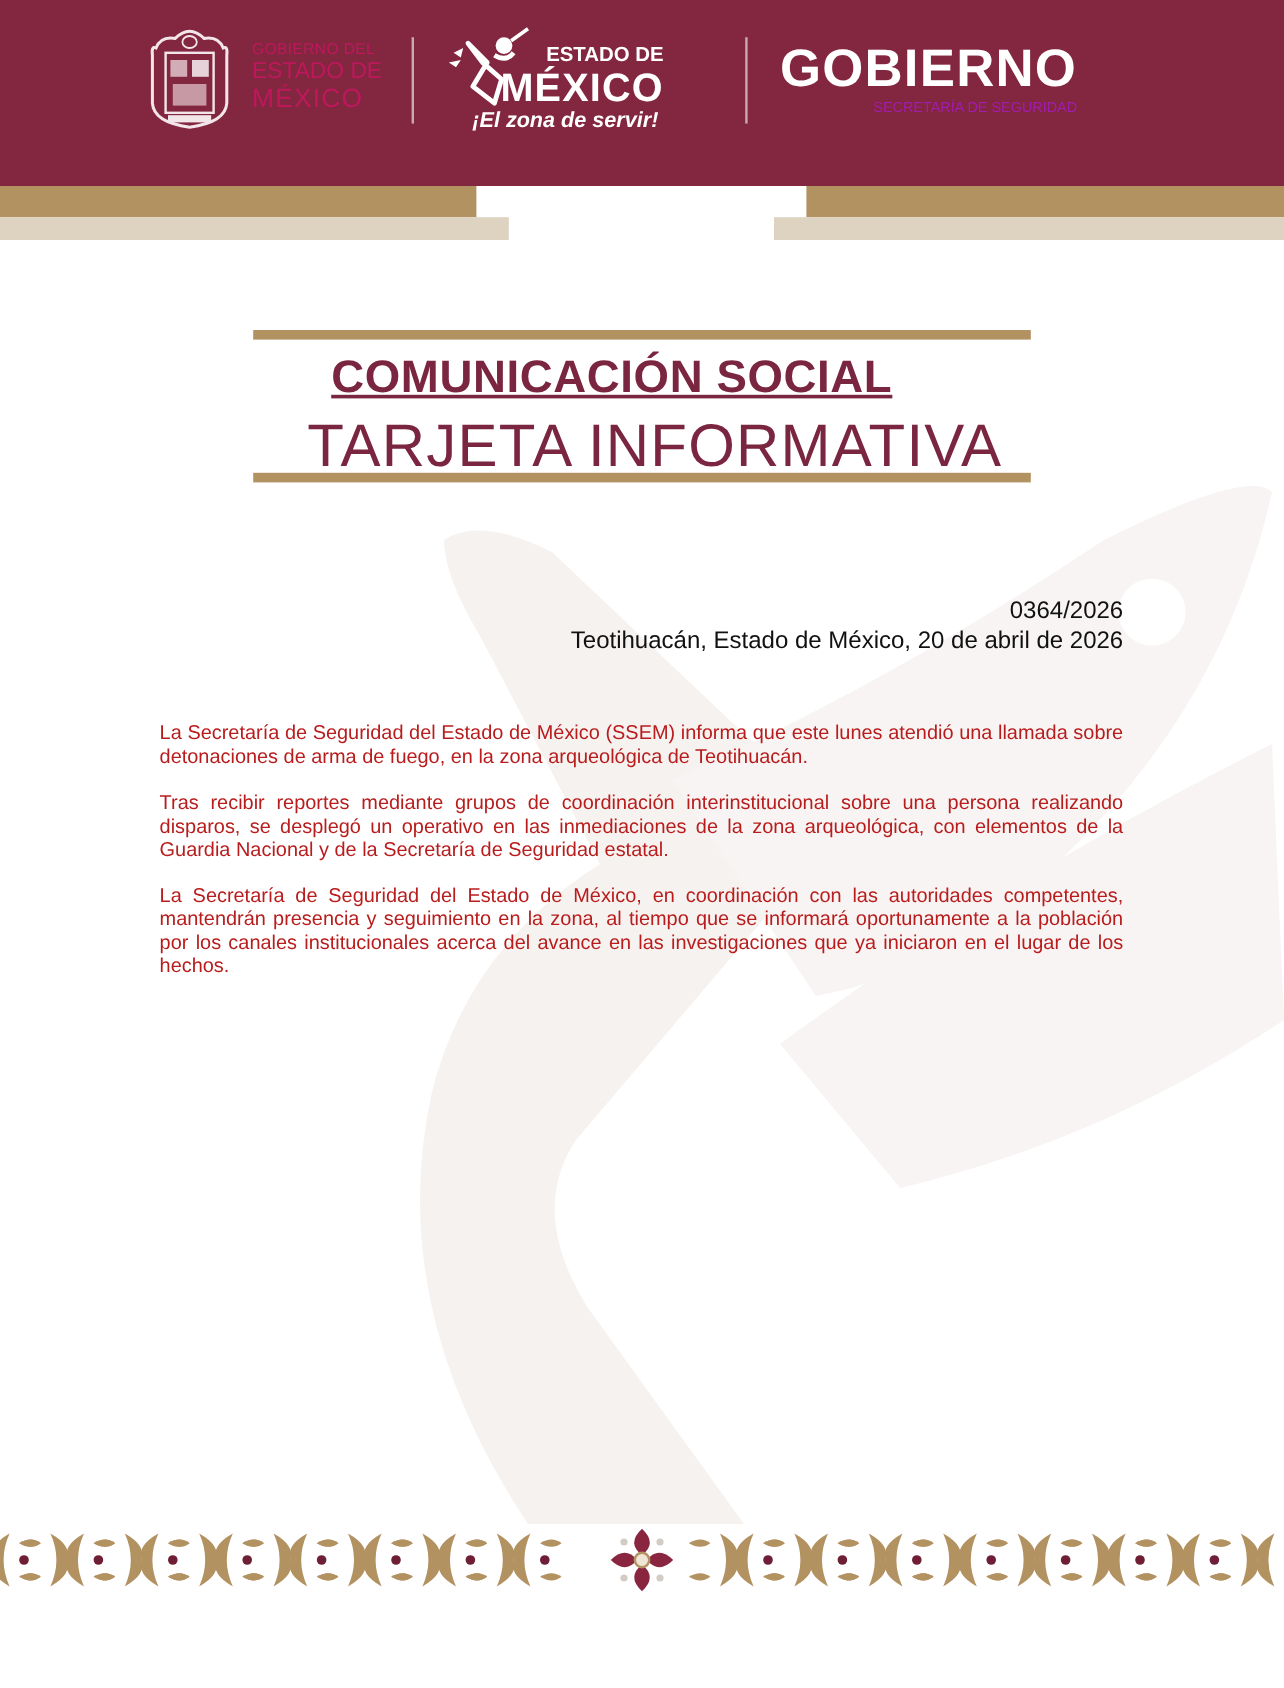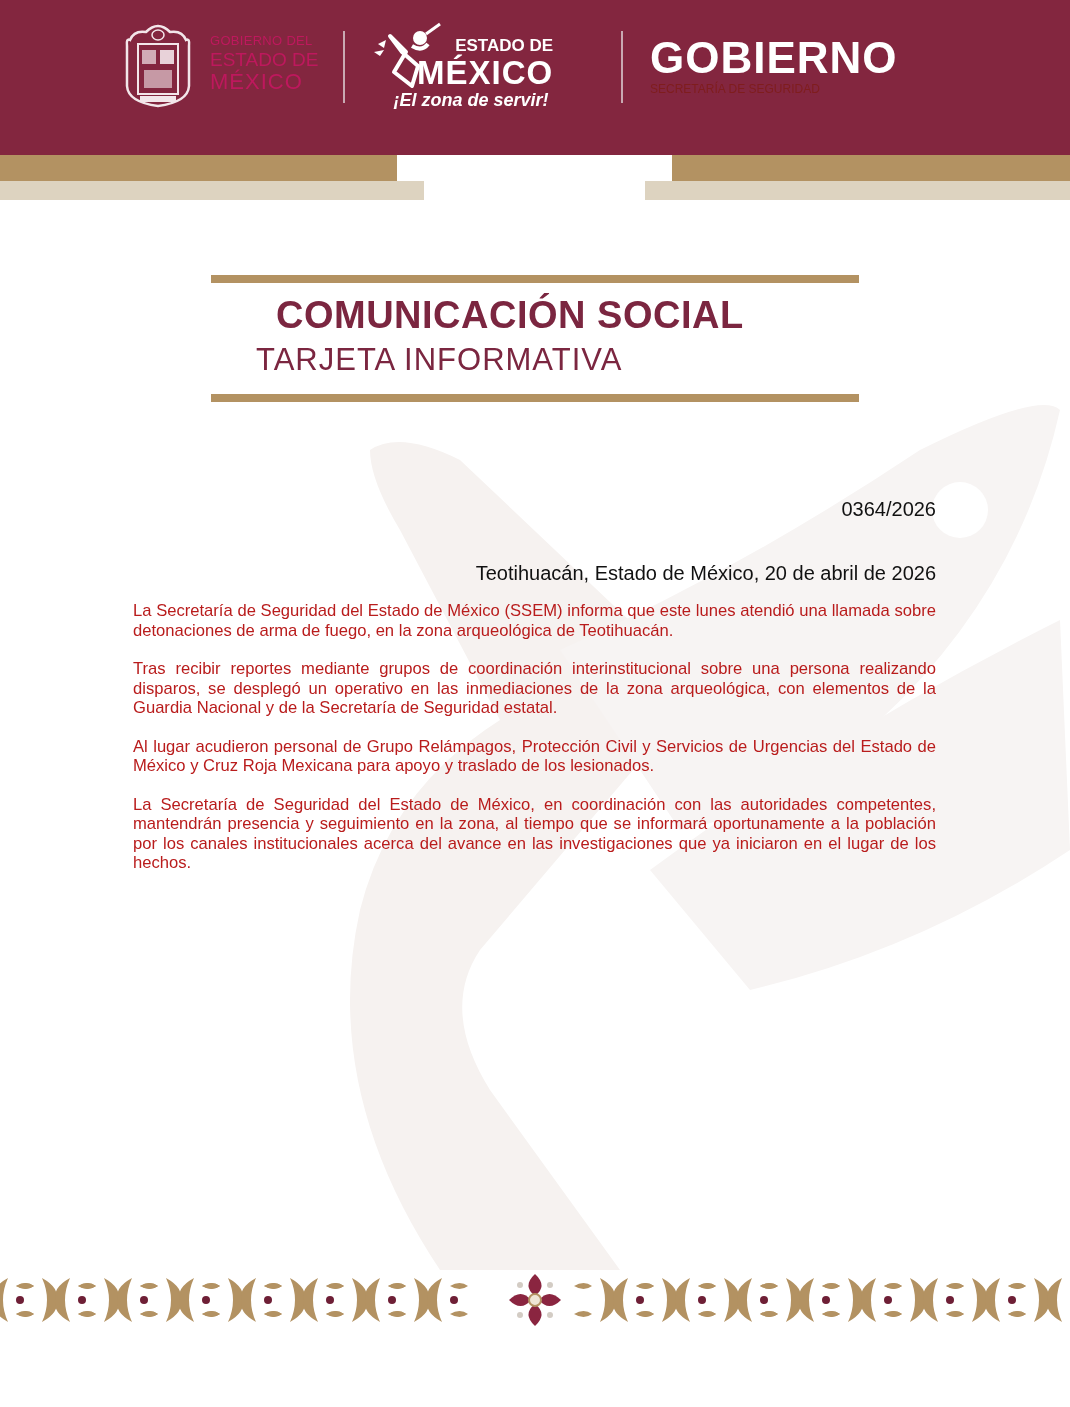--- a/index.html
+++ b/index.html
@@ -15,28 +15,28 @@
   .gob-text .l2{font-size:19px;margin-top:3px;}
   .gob-text .l3{font-size:22px;margin-top:2px;letter-spacing:1px;}
   .vdiv{position:absolute;top:31px;width:2px;height:72px;background:#c9a9b2;}
   .bird{position:absolute;left:372px;top:22px;width:70px;height:70px;}
   .edomex{position:absolute;left:415px;top:36px;color:#fff;font-weight:bold;text-align:center;}
   .edomex .l1{font-size:17px;margin-left:40px;}
   .edomex .l2{font-size:33px;line-height:1;margin-top:0px;margin-left:2px;letter-spacing:1px;}
   .edomex .l3{font-size:18px;font-style:italic;margin-top:1px;margin-left:-26px;}
   .seg{position:absolute;left:650px;top:36px;color:#fff;}
   .seg .l1{font-size:44px;font-weight:bold;line-height:1;letter-spacing:1px;}
-  .seg .l2{font-size:12px;margin-top:2px;color:#7f1d1d;}
+  .seg .l2{font-size:12px;margin-top:2px;color:#a21caf;text-align:right;}
   .watermark{position:absolute;left:320px;top:390px;width:750px;height:880px;}
   .title-bar-top{position:absolute;left:211px;top:275px;width:648px;height:8px;background:#b39262;}
   .title-bar-bot{position:absolute;left:211px;top:394px;width:648px;height:8px;background:#b39262;}
-  .title-main{position:absolute;left:276px;top:294px;font-size:38px;font-weight:bold;color:#7b2640;letter-spacing:.5px;}
-  .title-sub{position:absolute;left:256px;top:342px;font-size:31px;color:#7b2640;letter-spacing:1px;font-weight:normal;}
+  .title-main{position:absolute;left:276px;top:294px;font-size:38px;font-weight:bold;color:#7b2640;letter-spacing:.5px;text-decoration:underline;}
+  .title-sub{position:absolute;left:256px;top:342px;font-size:50px;color:#7b2640;letter-spacing:1px;font-weight:normal;}
   .folio{position:absolute;right:134px;top:498px;font-size:20px;color:#111;}
-  .place{position:absolute;right:134px;top:523px;font-size:20px;color:#111;margin-top:39px;}
+  .place{position:absolute;right:134px;top:523px;font-size:20px;color:#111;}
   .body{position:absolute;left:133px;top:601px;width:803px;font-size:16.6px;line-height:19.5px;color:#b91c1c;text-align:justify;}
   .body p{margin:0 0 19px 0;}
   .orn{position:absolute;left:0;top:1272px;width:1070px;height:56px;}
 </style>
 </head>
 <body>
 
 <div class="header"></div>
 <div class="band-gold-l"></div>
 <div class="band-beige-l"></div>
@@ -89,21 +89,20 @@
 <div class="title-main">COMUNICACIÓN SOCIAL</div>
 <div class="title-sub">TARJETA INFORMATIVA</div>
 <div class="title-bar-bot"></div>
 
 <div class="folio">0364/2026</div>
 <div class="place">Teotihuacán, Estado de México, 20 de abril de 2026</div>
 
 <div class="body">
   <p>La Secretaría de Seguridad del Estado de México (SSEM) informa que este lunes atendió una llamada sobre detonaciones de arma de fuego, en la zona arqueológica de Teotihuacán.</p>
   <p>Tras recibir reportes mediante grupos de coordinación interinstitucional sobre una persona realizando disparos, se desplegó un operativo en las inmediaciones de la zona arqueológica, con elementos de la Guardia Nacional y de la Secretaría de Seguridad estatal.</p>
-  <p>Al lugar acudieron personal de Grupo Relámpagos,  Protección Civil y Servicios de Urgencias del Estado de México y Cruz Roja Mexicana para apoyo y traslado de los lesionados.</p>
   <p>La Secretaría de Seguridad del Estado de México, en coordinación con las autoridades competentes, mantendrán presencia y seguimiento en la zona, al tiempo que se informará oportunamente a la población por los canales institucionales acerca del avance en las investigaciones que ya iniciaron en el lugar de los hechos.</p>
 </div>
 
 <svg class="orn" viewBox="0 0 1070 56">
   <defs>
     <g id="unit">
       <path d="M4 14 Q14 8 22 14 Q14 20 4 14Z" fill="#b39262"></path>
       <path d="M4 42 Q14 48 22 42 Q14 36 4 42Z" fill="#b39262"></path>
       <path d="M30 6 Q48 16 44 28 Q48 40 30 50 Q40 28 30 6Z" fill="#b39262"></path>
       <path d="M58 6 Q40 16 44 28 Q40 40 58 50 Q48 28 58 6Z" fill="#b39262"></path>

